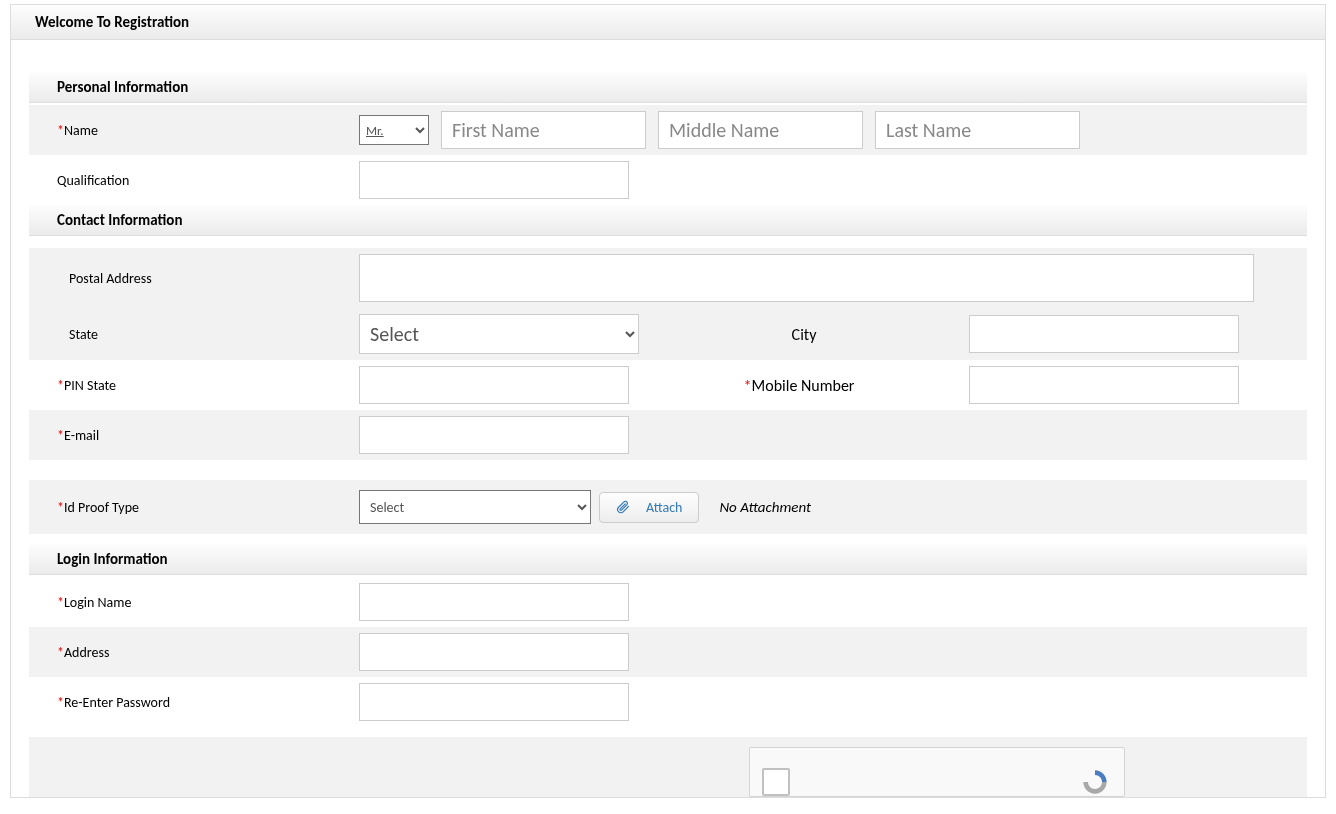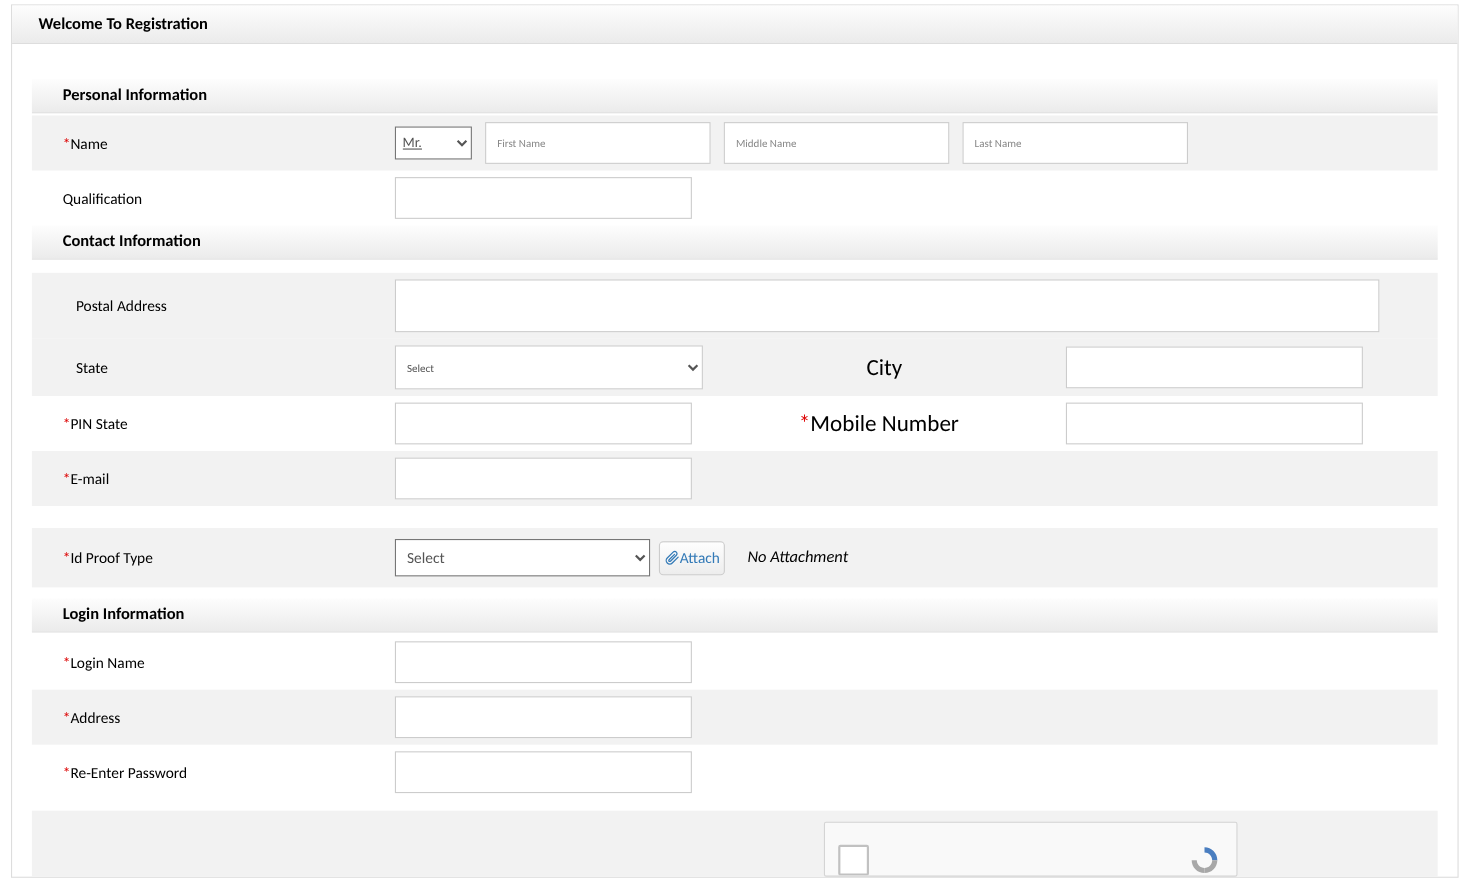--- a/index.html
+++ b/index.html
@@ -36,49 +36,49 @@
     .label-cell {
       width: 330px;
       padding-left: 28px;
       font-size: 14px;
     }
     .label-cell.alt { padding-left: 40px; }
     .req { color: #d00; }
     .mid-label {
       flex: 0 0 330px;
       text-align: center;
-      font-size: 21px;
+      font-size: 16px;
     }
     .right-input { width: 270px; }
 
     input[type=text], input[type=password], select, textarea {
       border: 1px solid #ccc;
       background: #fff;
       padding: 8px 10px;
-      font-size: 10px;
+      font-size: 20px;
       color: #555;
       height: 38px;
     }
     select { padding: 6px 6px; }
     .salutation { width: 70px; height: 30px; border-color: #767676; padding:2px; font-size:13px;text-decoration:underline;}
     .name-input { width: 205px; margin-left: 12px; }
     .name-input:first-of-type { margin-left: 12px; }
     .qual-input { width: 270px; }
     .wide-select { width: 280px; height: 40px; background:#fff;}
     .idproof-select { width: 232px; height: 34px; border-color:#767676; font-size:14px;}
     .textarea { width: 895px; height: 48px; resize: none; }
 
     .attach-btn {
       display: inline-flex;
       align-items: center;
-      gap: 0;
+      gap: 16px;
       border: 1px solid #ccc;
       background: linear-gradient(#fefefe, #ededed);
       border-radius: 4px;
-      padding: 6px 4px;
+      padding: 6px 16px;
       margin-left: 8px;
       cursor: pointer;
       font-size: 14px;
       color: #337ab7;
     }
     .noattach { font-style: italic; margin-left: 20px; font-size: 15px; }
 
     .gap { height: 20px; }
     .gap-sm { height: 10px; }
 

